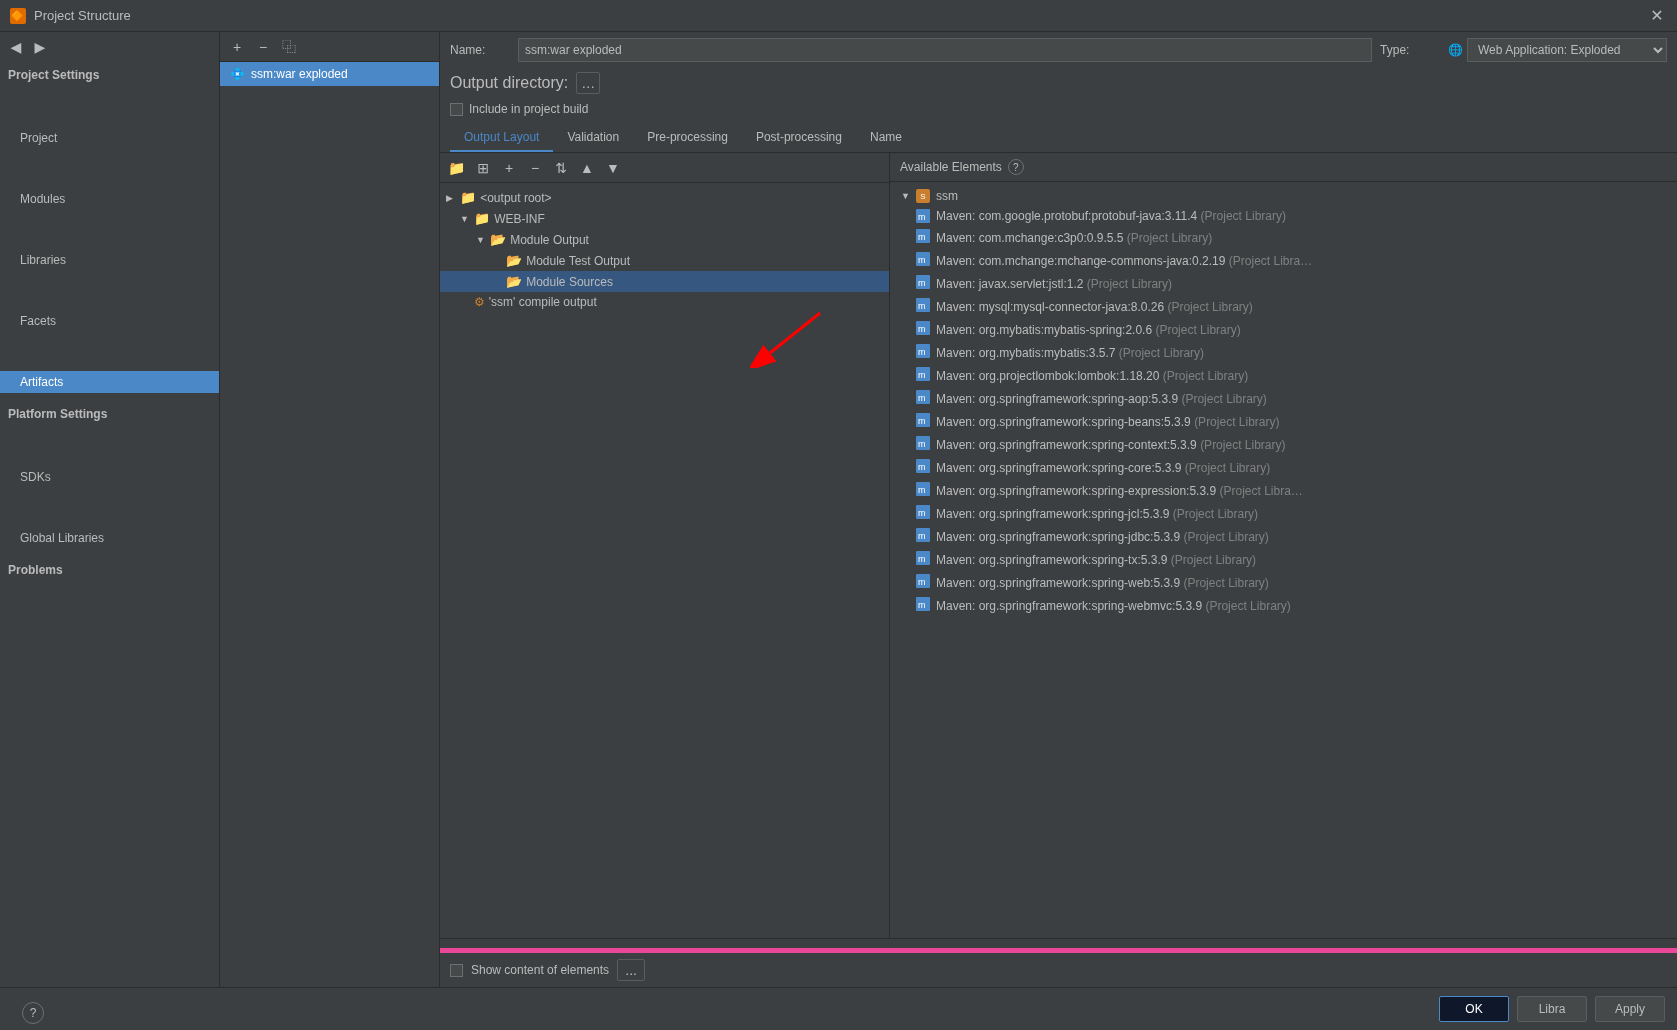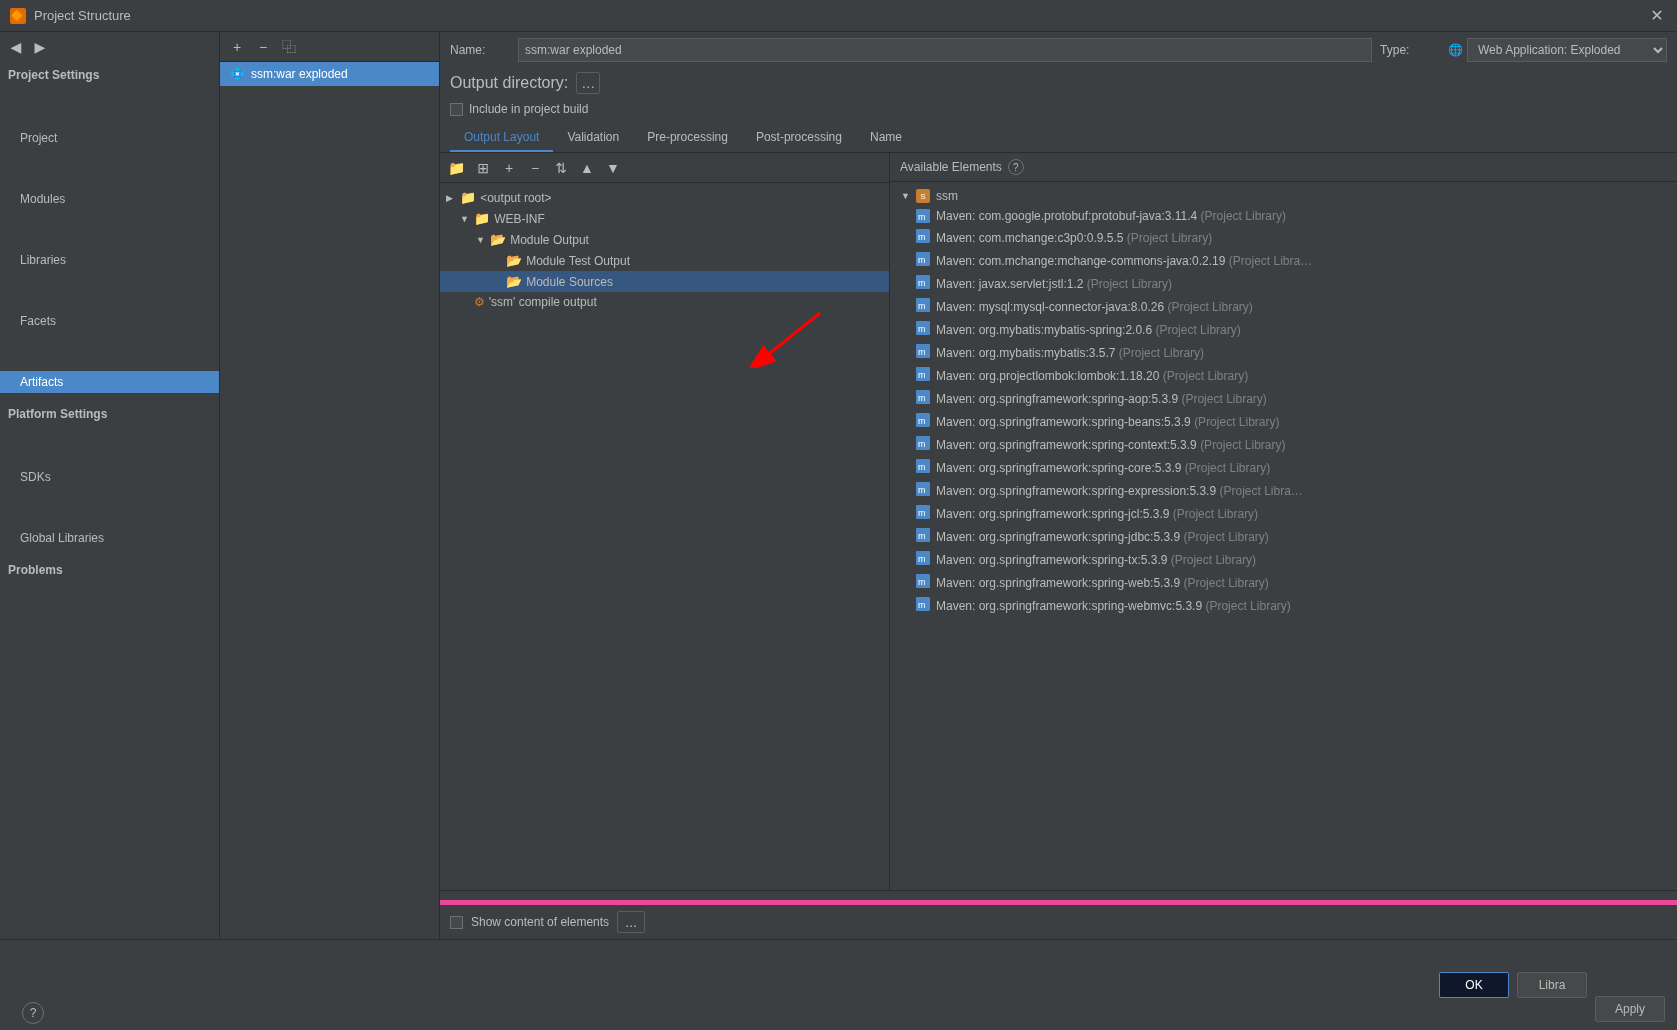--- a/index.html
+++ b/index.html
@@ -399,21 +399,20 @@
     }
 
     .btn-default {
       background: #45494a;
       color: #bbbbbb;
     }
 
     .btn-apply {
       background: #45494a;
       color: #bbbbbb;
-      margin-top: 48px;
     }
 
     .expand-arrow {
       font-size: 9px;
       color: #bbbbbb;
       width: 10px;
       flex-shrink: 0;
     }
   </style>
 </head>

